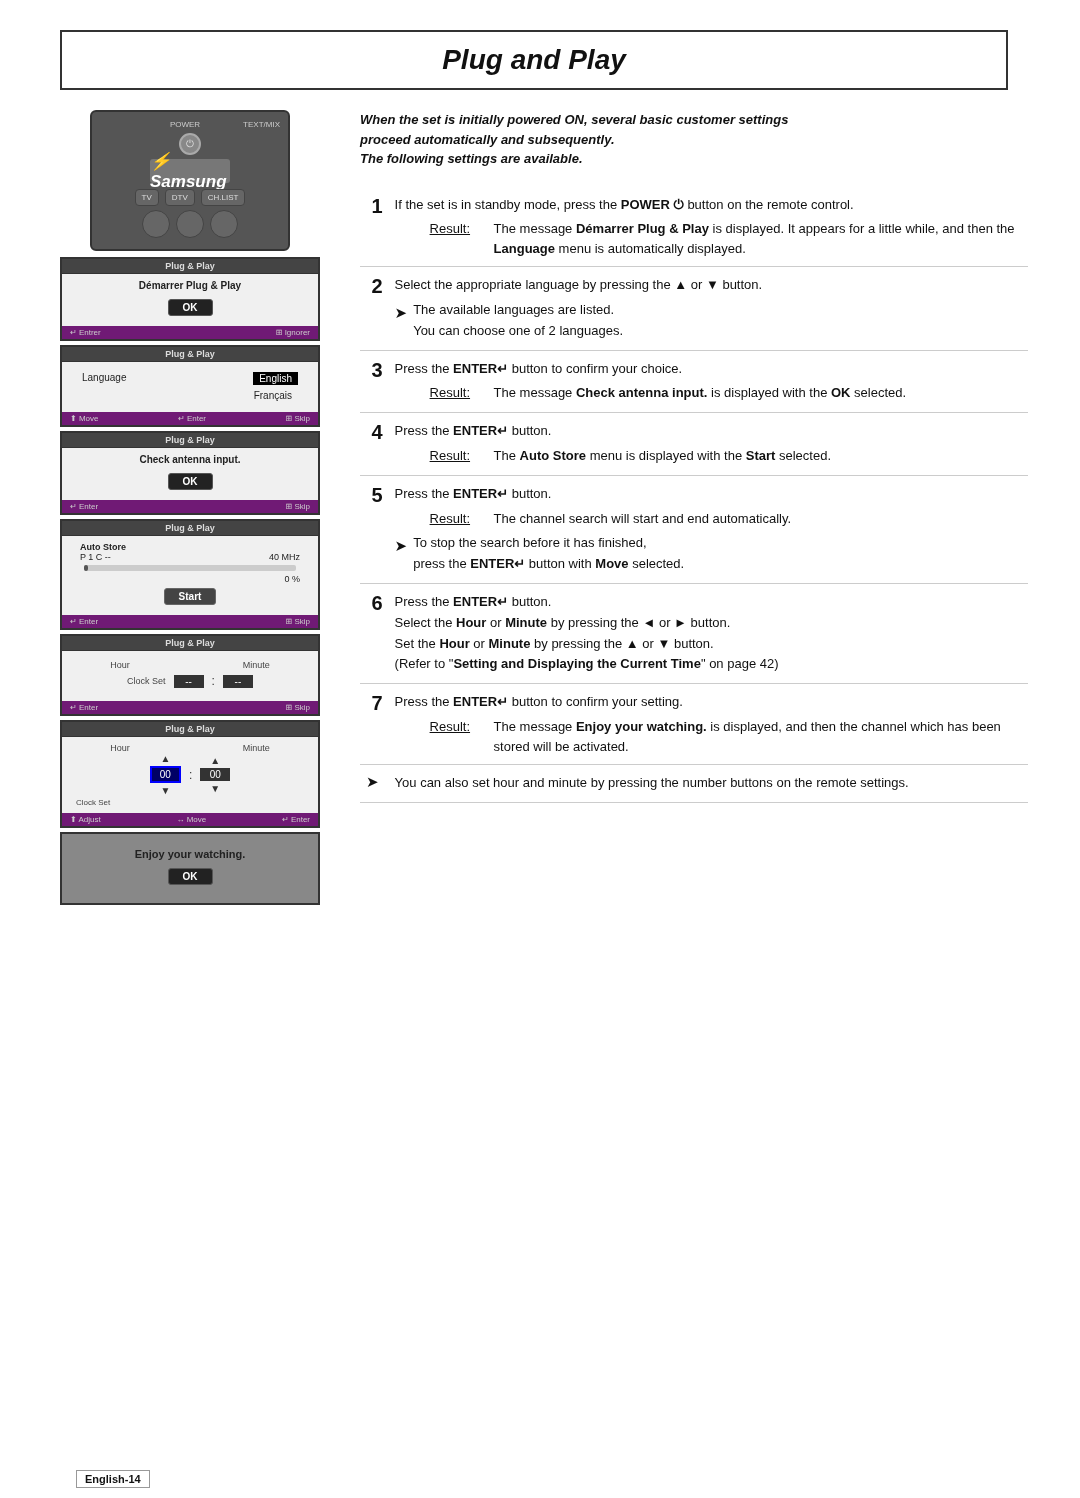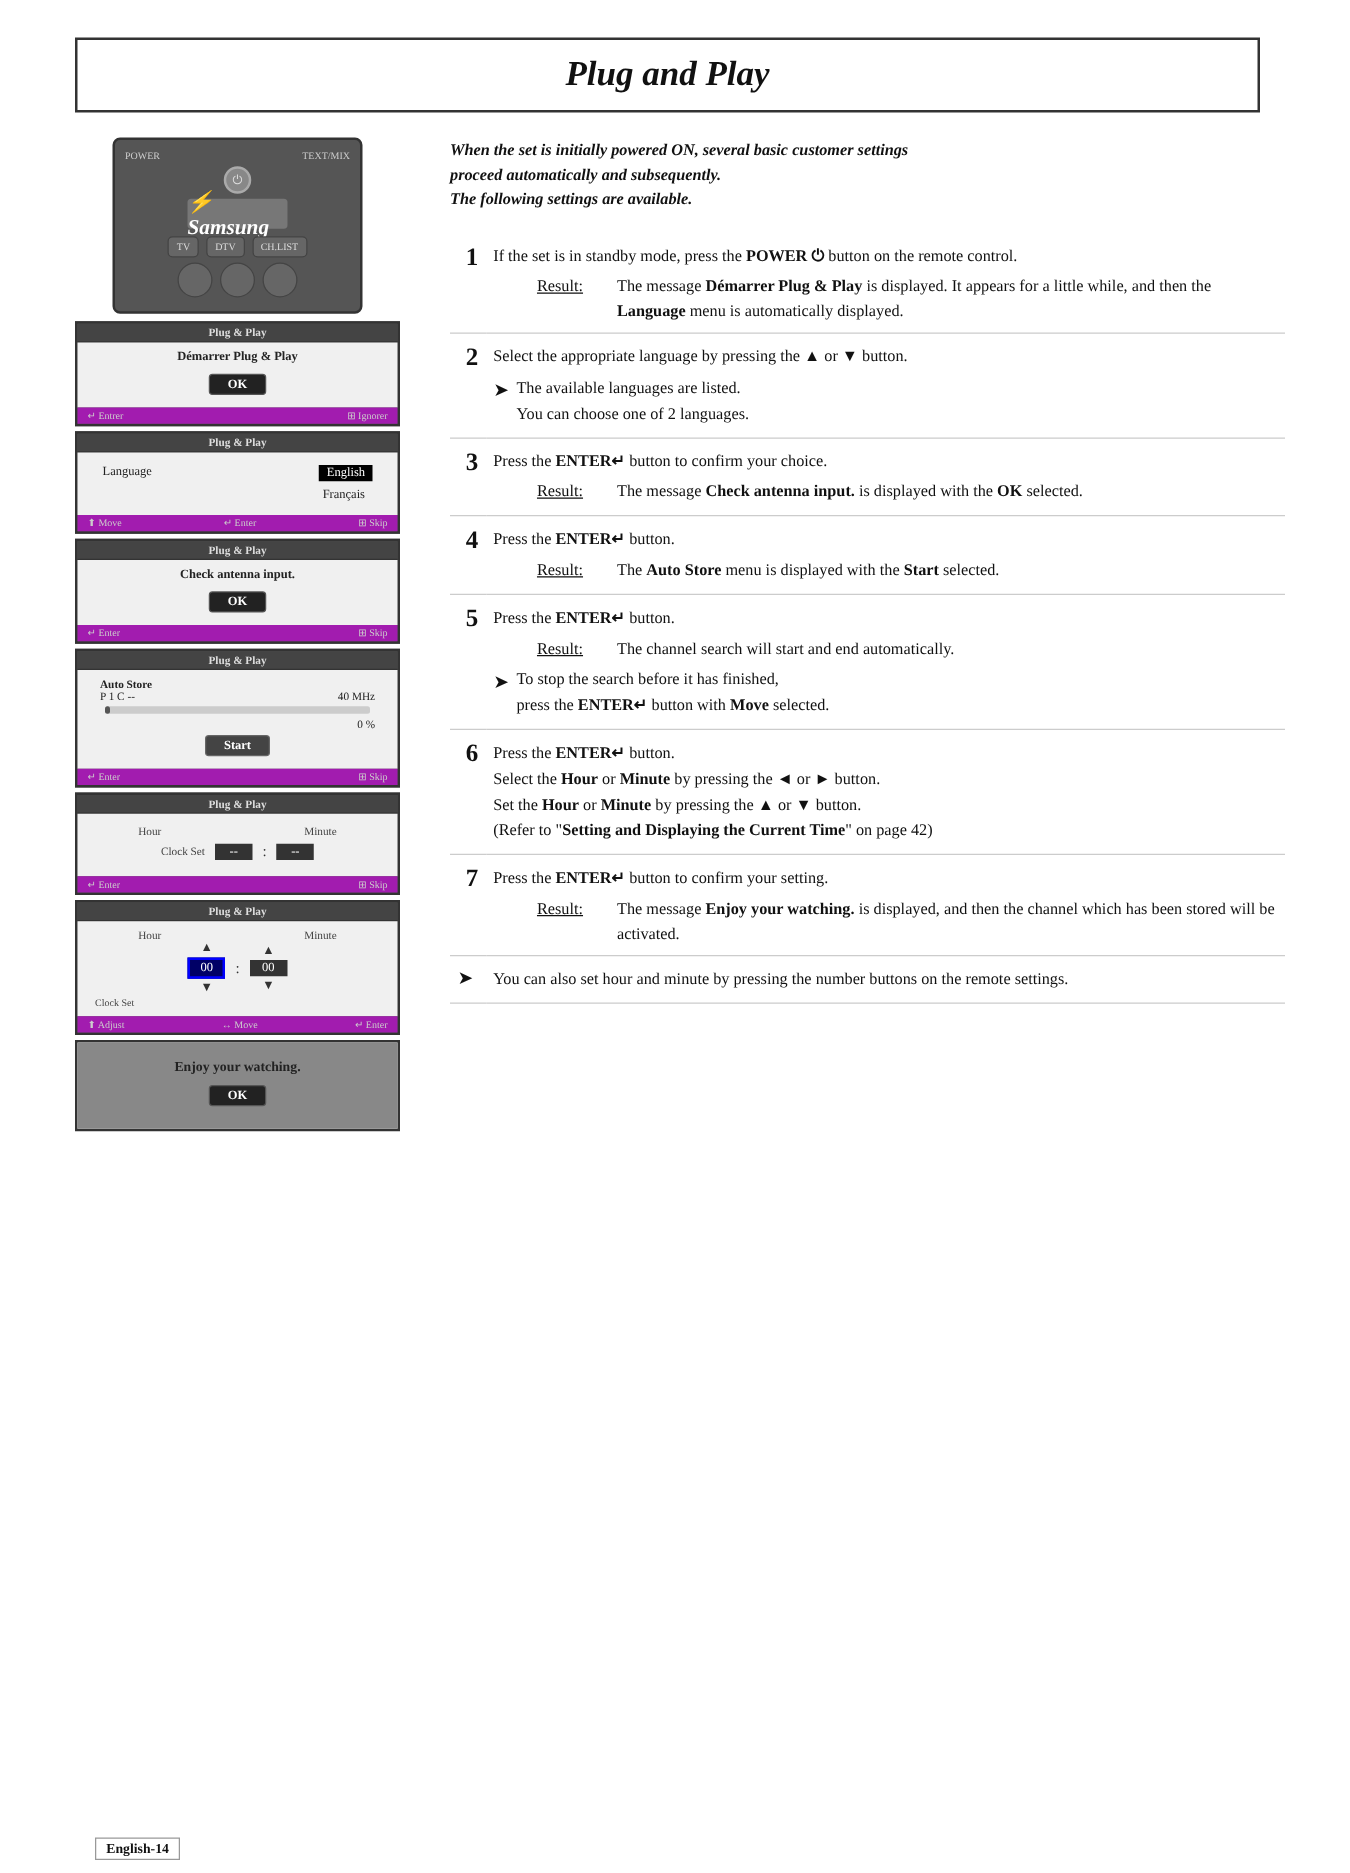--- a/index.html
+++ b/index.html
@@ -11,21 +11,20 @@
       min-height: 1498px;
       color: #111;
     }
 
     .page {
       display: flex;
       flex-direction: column;
       width: 1068px;
       min-height: 1498px;
       padding: 0;
-      font-family: Liberation Serif, serif;
     }
 
     
     .title-bar {
       border: 2px solid #333;
       margin: 30px 60px 20px 60px;
       padding: 12px 30px;
       text-align: center;
     }
     .title-bar h1 {
@@ -122,21 +121,21 @@
       border: 2px solid #333;
       border-radius: 6px;
       padding: 8px;
       margin-bottom: 6px;
       width: 200px;
       margin-left: auto;
       margin-right: auto;
     }
     .remote-top {
       display: flex;
-      justify-content: space-between;
+      justify-content: flex-end;
       align-items: flex-start;
       color: #ccc;
       font-size: 9px;
       margin-bottom: 4px;
     }
     .remote-logo {
       width: 40px;
       height: 30px;
       background: #777;
       border-radius: 3px;
@@ -209,21 +208,21 @@
     .screen-body {
       background: #f0f0f0;
       padding: 6px 10px;
       min-height: 50px;
       display: flex;
       flex-direction: column;
       align-items: center;
       justify-content: center;
     }
     .screen-footer {
-      background: #a21caf;
+      background: #701a75;
       color: #ccc;
       font-size: 8px;
       display: flex;
       justify-content: space-between;
       padding: 2px 8px;
     }
     .ok-btn {
       background: #222;
       color: #fff;
       border: 1px solid #555;

